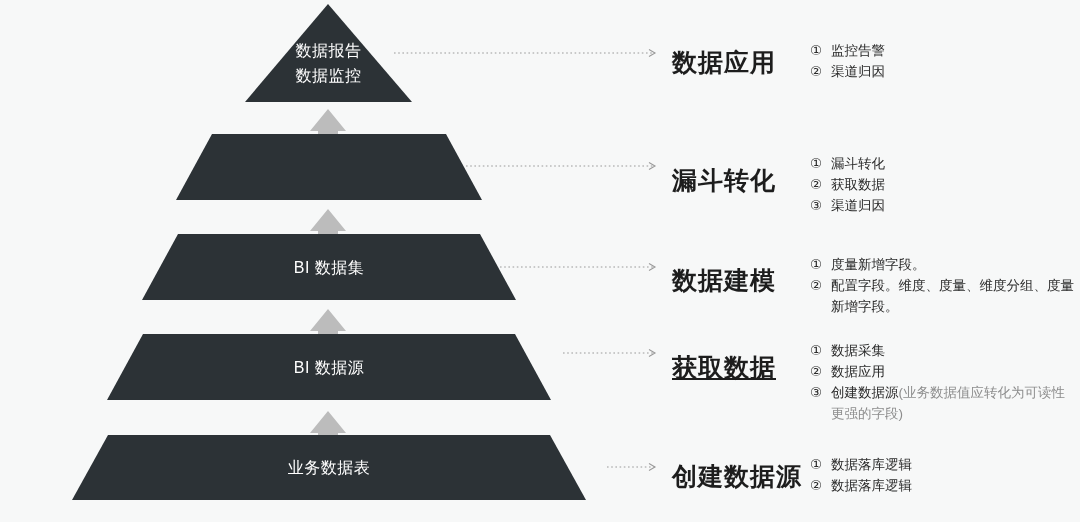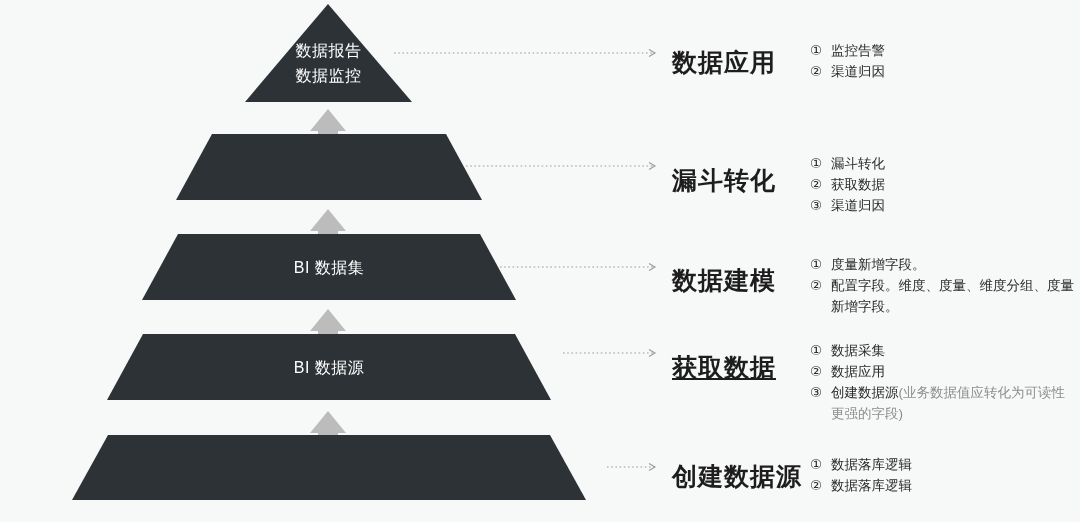--- a/index.html
+++ b/index.html
@@ -125,20 +125,21 @@
   </svg>
 
   <div class="layer-caption" style="left:245px; top:38px; width:167px;">数据报告
 数据监控</div>
 
 
   <div class="layer-caption" style="left:142px; top:255px; width:374px;">BI 数据集</div>
 
   <div class="layer-caption" style="left:107px; top:355px; width:444px;">BI 数据源</div>
 
+  <div class="layer-caption" style="left:72px; top:455px; width:514px;">业务数据表</div>
 
   <div class="stage-row" style="top:38px;">
     <div class="stage-name">数据应用</div>
     <div class="stage-notes">
       <div class="note-item">
         <span class="note-marker">①</span>
         <span class="note-text"><span>监控告警</span></span>
       </div>
       <div class="note-item">
         <span class="note-marker">②</span>

